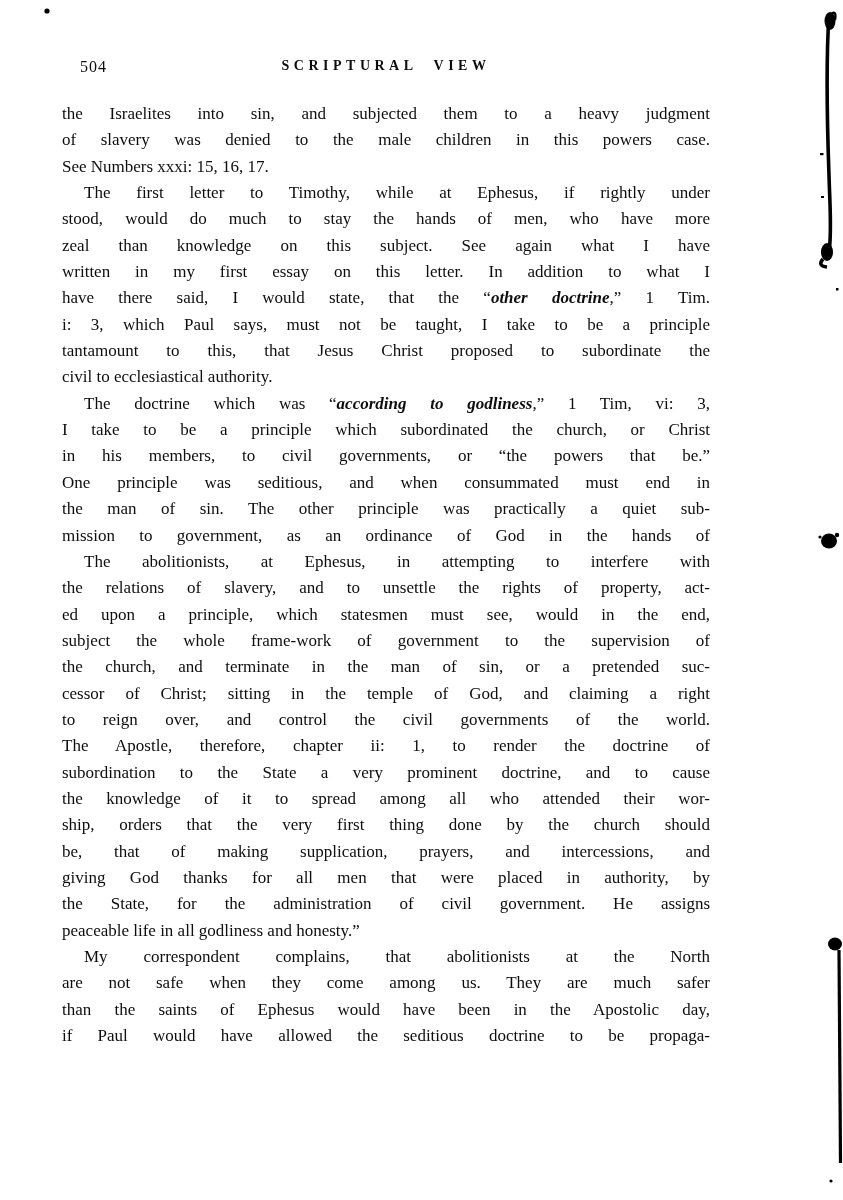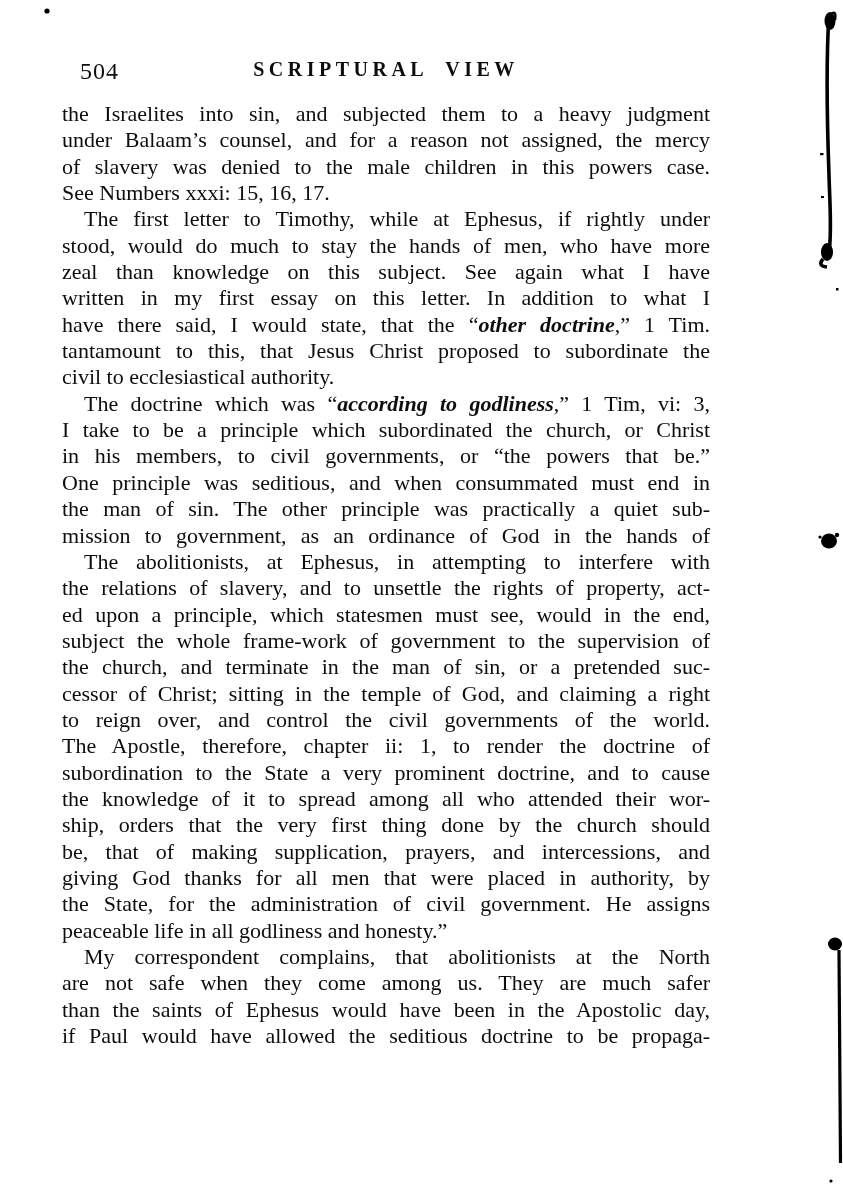--- a/index.html
+++ b/index.html
@@ -23,40 +23,40 @@
     position: absolute;
     top: 56px;
     left: 62px;
     width: 648px;
     height: 28px;
   }
   .pagenum {
     position: absolute;
     left: 18px;
     top: 2px;
-    font-size: 24px;
+    font-size: 16px;
     letter-spacing: 1px;
   }
   .running {
     display: block;
     text-align: center;
-    font-size: 20px;
+    font-size: 14px;
     font-weight: 700;
     letter-spacing: 4.5px;
     word-spacing: 9px;
     padding-top: 2px;
   }
   .body {
     position: absolute;
     top: 101px;
     left: 62px;
     width: 648px;
   }
   .line {
-    font-size: 22px;
+    font-size: 17px;
     line-height: 26.35px;
     height: 26.35px;
     white-space: normal;
     text-align: justify;
     text-align-last: justify;
     text-justify: inter-word;
     overflow: visible;
   }
   .line.end {
     text-align-last: left;
@@ -102,28 +102,28 @@
     </g>
   </svg>
 
   <div class="header-row">
     <span class="pagenum">504</span>
     <span class="running">SCRIPTURAL VIEW</span>
   </div>
 
   <div class="body">
       <div class="line"><span>the Israelites into sin, and subjected them to a heavy judgment</span></div>
-      <div class="line"><span>under Balaam’s counsel, and for a reason not assigned, the mercy</span></div>
       <div class="line"><span>of slavery was denied to the male children in this powers case.</span></div>
       <div class="line end"><span>See Numbers xxxi: 15, 16, 17.</span></div>
       <div class="line indent"><span>The first letter to Timothy, while at Ephesus, if rightly under</span></div>
       <div class="line"><span>stood, would do much to stay the hands of men, who have more</span></div>
       <div class="line"><span>zeal than knowledge on this subject. See again what I have</span></div>
       <div class="line"><span>written in my first essay on this letter. In addition to what I</span></div>
       <div class="line"><span>have there said, I would state, that the “</span><span class="italic">other doctrine</span><span>,” 1 Tim.</span></div>
+      <div class="line"><span>i: 3, which Paul says, must not be taught, I take to be a principle</span></div>
       <div class="line"><span>tantamount to this, that Jesus Christ proposed to subordinate the</span></div>
       <div class="line end"><span>civil to ecclesiastical authority.</span></div>
       <div class="line indent"><span>The doctrine which was “</span><span class="italic">according to godliness</span><span>,” 1 Tim, vi: 3,</span></div>
       <div class="line"><span>I take to be a principle which subordinated the church, or Christ</span></div>
       <div class="line"><span>in his members, to civil governments, or “the powers that be.”</span></div>
       <div class="line"><span>One principle was seditious, and when consummated must end in</span></div>
       <div class="line"><span>the man of sin. The other principle was practically a quiet sub-</span></div>
       <div class="line"><span>mission to government, as an ordinance of God in the hands of</span></div>
       <div class="line indent"><span>The abolitionists, at Ephesus, in attempting to interfere with</span></div>
       <div class="line"><span>the relations of slavery, and to unsettle the rights of property, act-</span></div>

